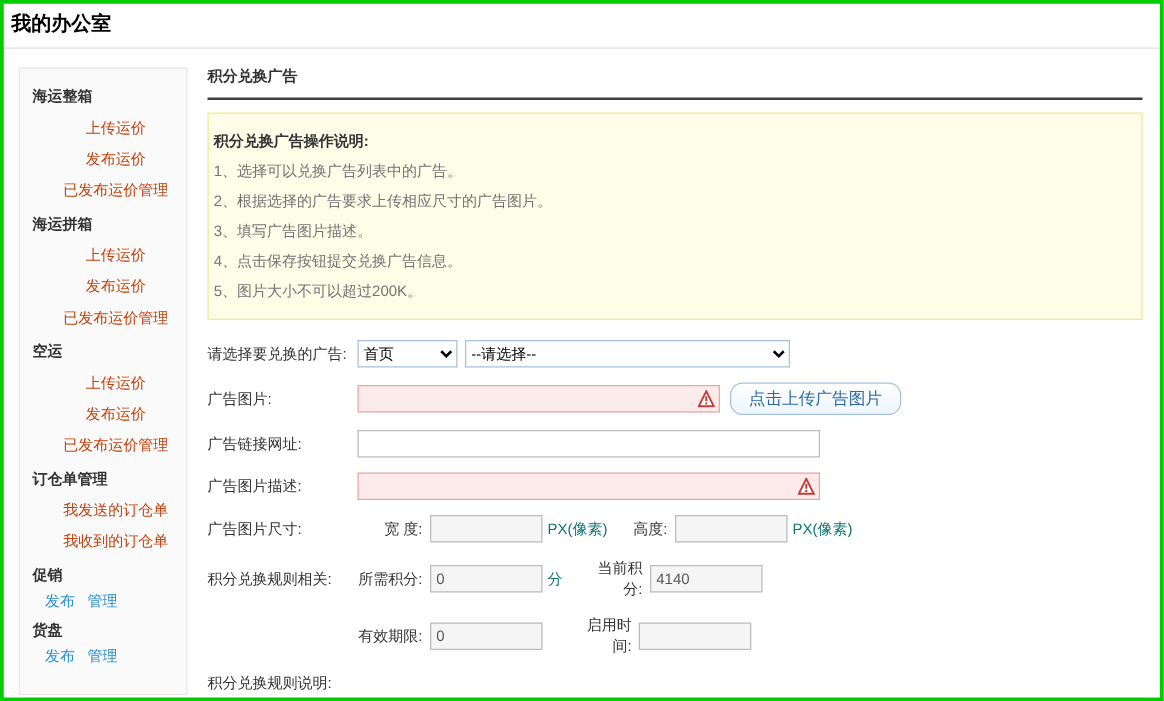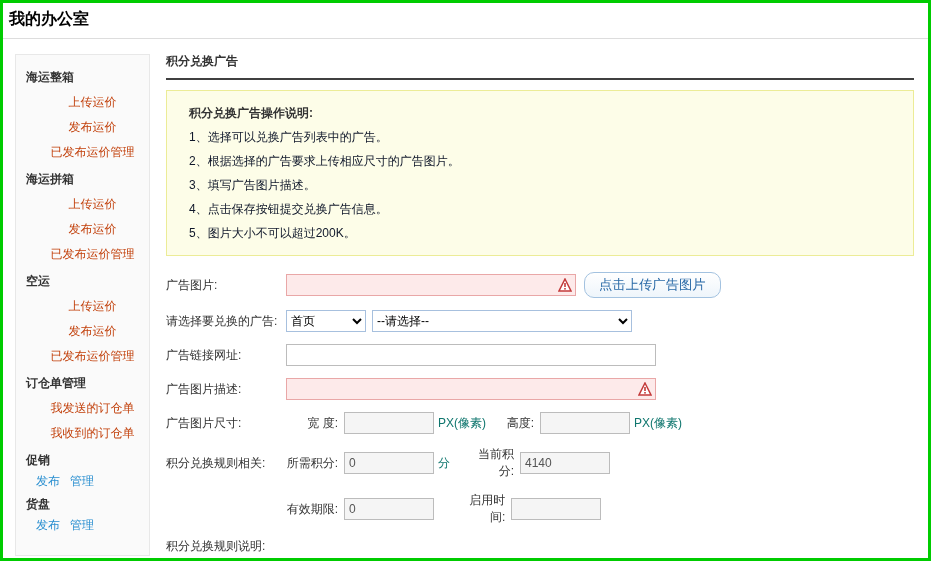--- a/index.html
+++ b/index.html
@@ -6,23 +6,23 @@
 body { font-family: "Microsoft YaHei", Arial, sans-serif; font-size: 12px; background: #fff; width: 931px; height: 561px; overflow: hidden; border: 3px solid #0c0; }
 .page-title { font-size: 16px; font-weight: bold; padding: 6px 4px 8px 6px; border-bottom: 1px solid #ddd; }
 .layout { display: flex; height: calc(100% - 38px); }
 .sidebar { width: 135px; background: #fafafa; border: 1px solid #e8e8e8; margin: 15px 0 0 12px; padding: 8px 0 8px 10px; overflow-y: auto; }
 .sidebar .group { font-weight: bold; color: #333; padding: 6px 0 4px 0; }
 .sidebar .item { color: #c2410c; padding: 4px 0 4px 10px; cursor: pointer; text-align: center; }
 .sidebar .inline-items { display: flex; gap: 10px; padding-left: 10px; }
 .sidebar .inline-items span { color: #2a8fd0; cursor: pointer; }
 .main { flex: 1; padding: 14px 14px 0 16px; display: flex; flex-direction: column; overflow: hidden; }
 .section-title { font-weight: bold; padding: 0 0 8px 0; border-bottom: 2px solid #404040; color: #333; }
-.notice { background: #fdfde8; border: 1px solid #ecec97; padding: 10px 22px; margin-top: 10px; line-height: 2; }
+.notice { background: #fdfde8; border: 1px solid #ecec97; padding: 10px 4px; margin-top: 10px; line-height: 2; }
 .notice .notice-title { font-weight: bold; color: #333; }
-.notice .step { color: #0f172a; }
+.notice .step { color: #737373; }
 .form { margin-top: 16px; }
 .row { display: flex; align-items: center; margin-bottom: 12px; }
 .label { width: 120px; color: #333; }
 .label2 { width: 58px; text-align: right; padding-right: 6px; color: #333; }
 select.sel { height: 22px; border: 1px solid #a7c0de; background: #fff; font-size: 12px; }
 .sel-sm { width: 80px; margin-right: 6px; }
 .sel-lg { width: 260px; }
 .pink-field { width: 370px; height: 22px; border: 1px solid #e9a7a7; background: #fdeaea; position: relative; }
 .warn-icon { position: absolute; right: 3px; top: 3px; }
 .upload-btn { margin-left: 8px; padding: 3px 14px; border: 1px solid #a3c2e0; border-radius: 10px; background: linear-gradient(#fff,#eef5fb); color: #2a6aa7; cursor: pointer; }
@@ -79,37 +79,37 @@
       <div class="notice-title">积分兑换广告操作说明:</div>
       <div class="step">1、选择可以兑换广告列表中的广告。</div>
       <div class="step">2、根据选择的广告要求上传相应尺寸的广告图片。</div>
       <div class="step">3、填写广告图片描述。</div>
       <div class="step">4、点击保存按钮提交兑换广告信息。</div>
       <div class="step">5、图片大小不可以超过200K。</div>
     </div>
 
     <div class="form">
       <div class="row">
+        <div class="label">请选择要兑换的广告:</div>
+        <select class="sel sel-sm"><option>首页</option></select>
+        <select class="sel sel-lg"><option>--请选择--</option></select>
+      </div>
+
+      <div class="row">
         <div class="label">广告图片:</div>
         <div class="pink-field" style="width:290px;">
           <span class="warn-icon">
             <svg width="14" height="14">
                 <polygon points="7,1 13,13 1,13" fill="#fff" stroke="#c43b3b" stroke-width="1.5"></polygon>
                 <rect x="6.2" y="5" width="1.6" height="4" fill="#c43b3b"></rect>
                 <rect x="6.2" y="10" width="1.6" height="1.6" fill="#c43b3b"></rect>
               </svg>
           </span>
         </div>
         <button class="upload-btn">点击上传广告图片</button>
-      </div>
-
-      <div class="row">
-        <div class="label">请选择要兑换的广告:</div>
-        <select class="sel sel-sm"><option>首页</option></select>
-        <select class="sel sel-lg"><option>--请选择--</option></select>
       </div>
 
       <div class="row">
         <div class="label">广告链接网址:</div>
         <input class="text-input w370" value="" style="">
       </div>
 
       <div class="row">
         <div class="label">广告图片描述:</div>
         <div class="pink-field">

